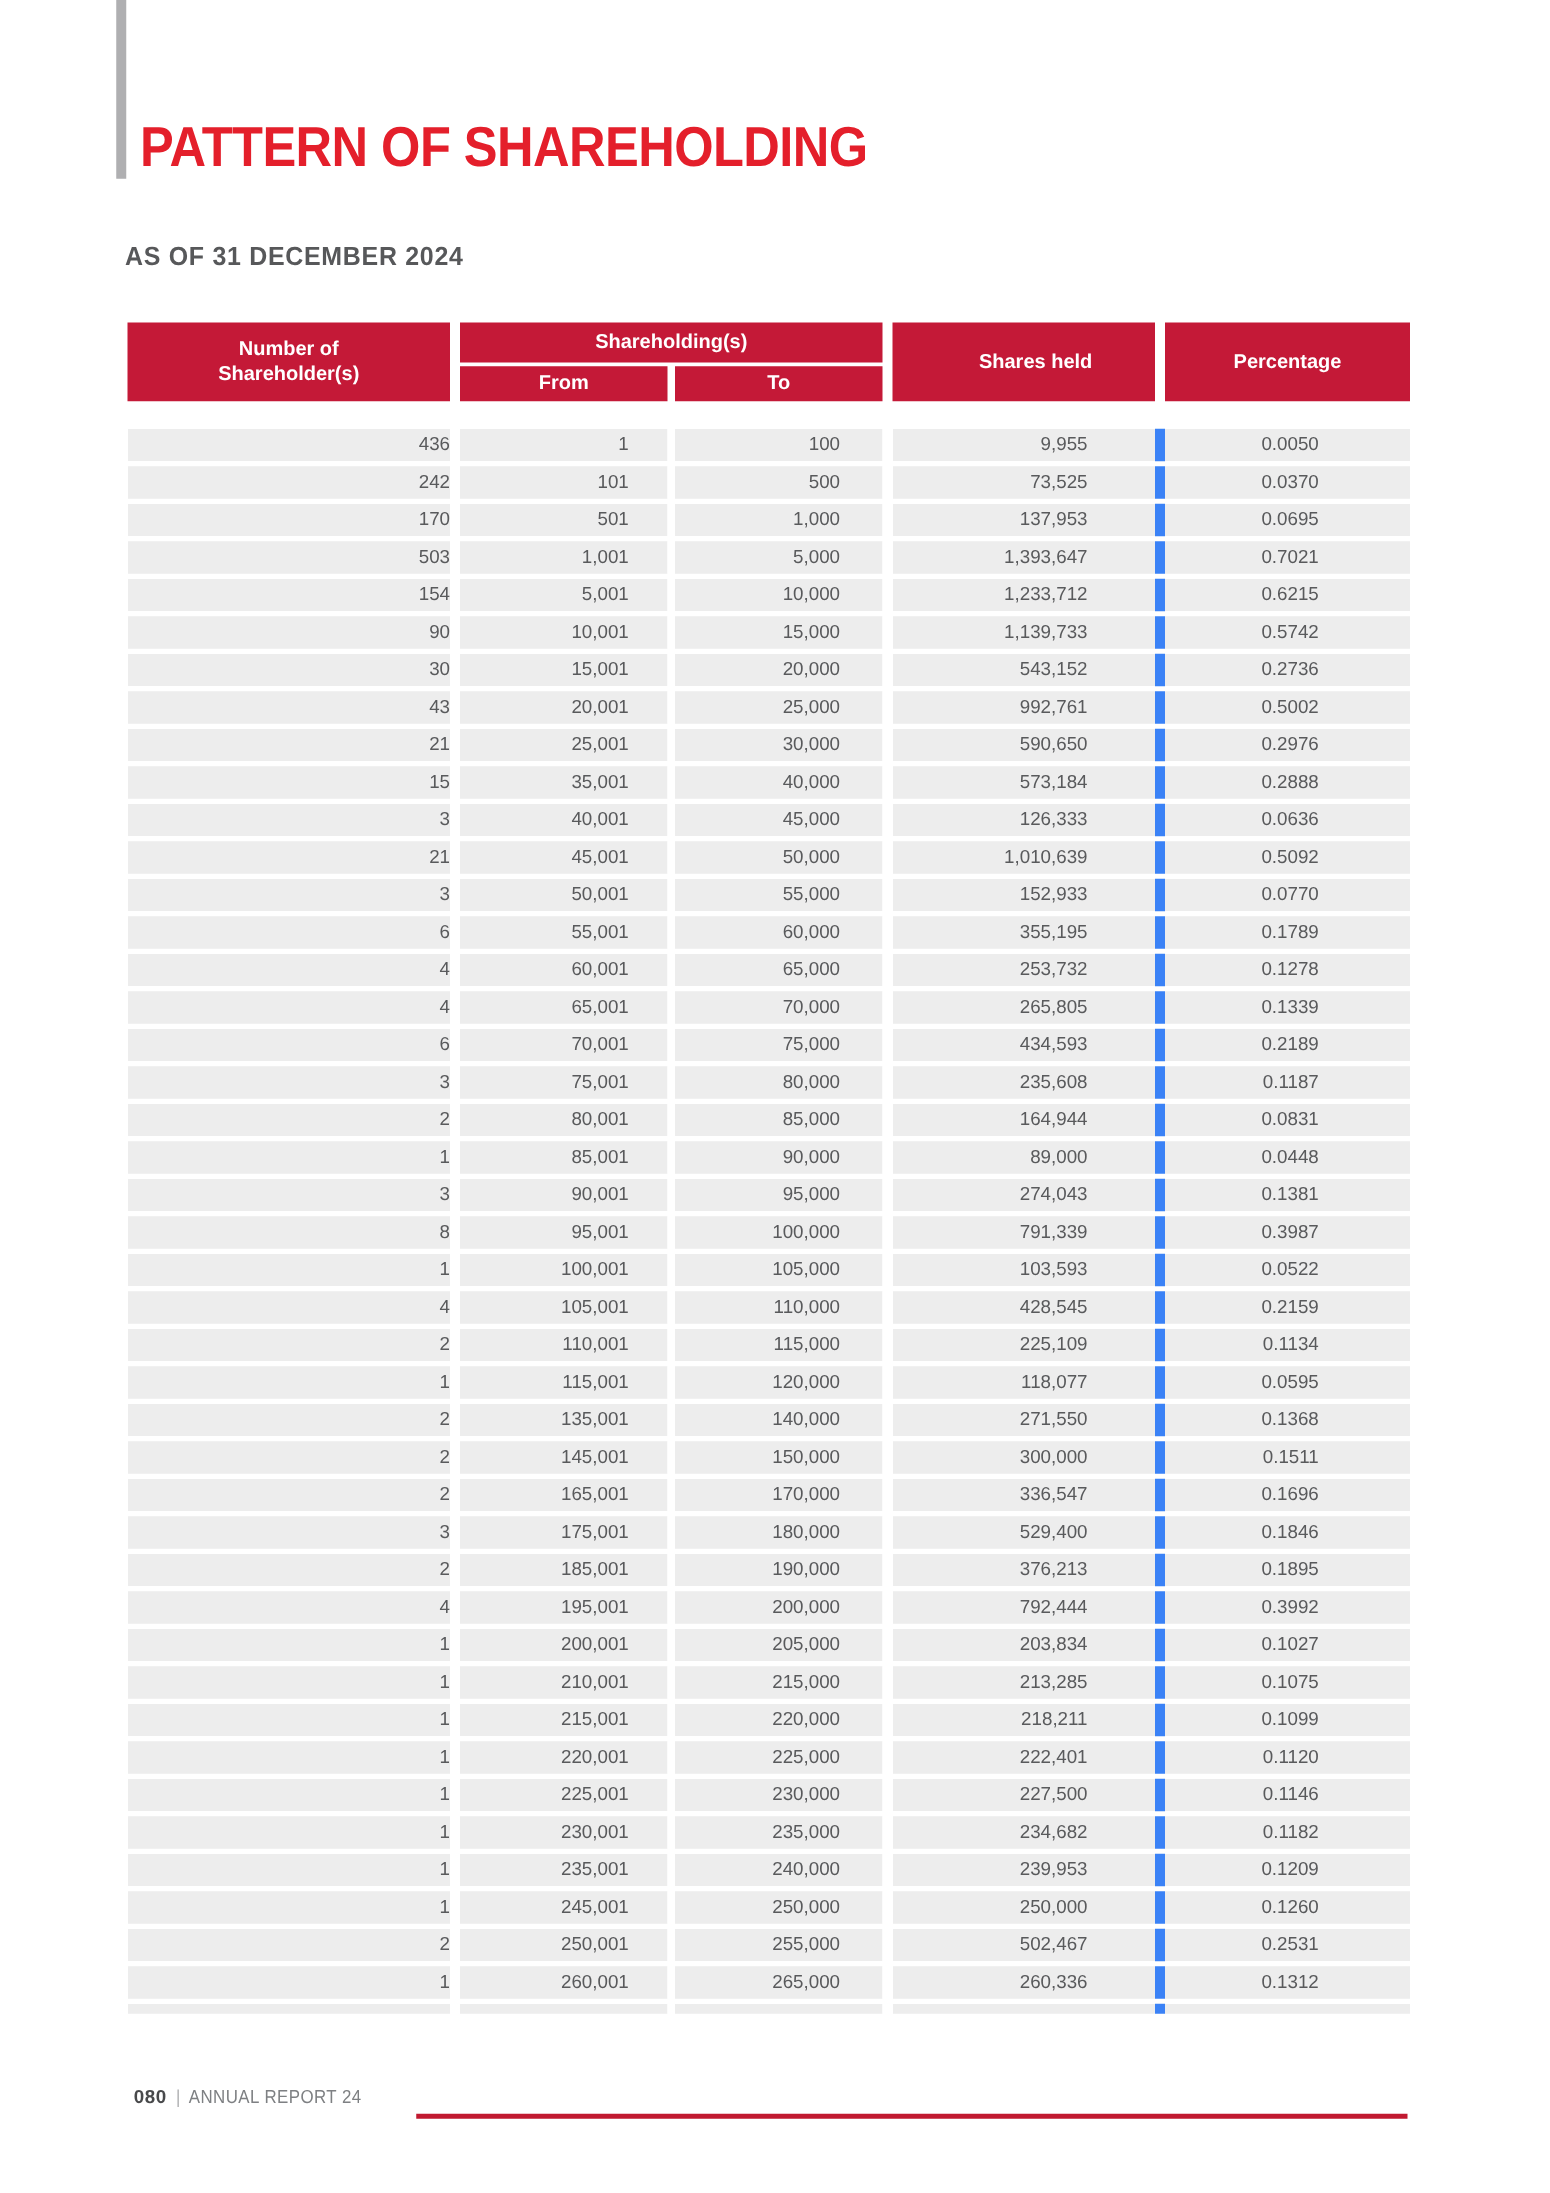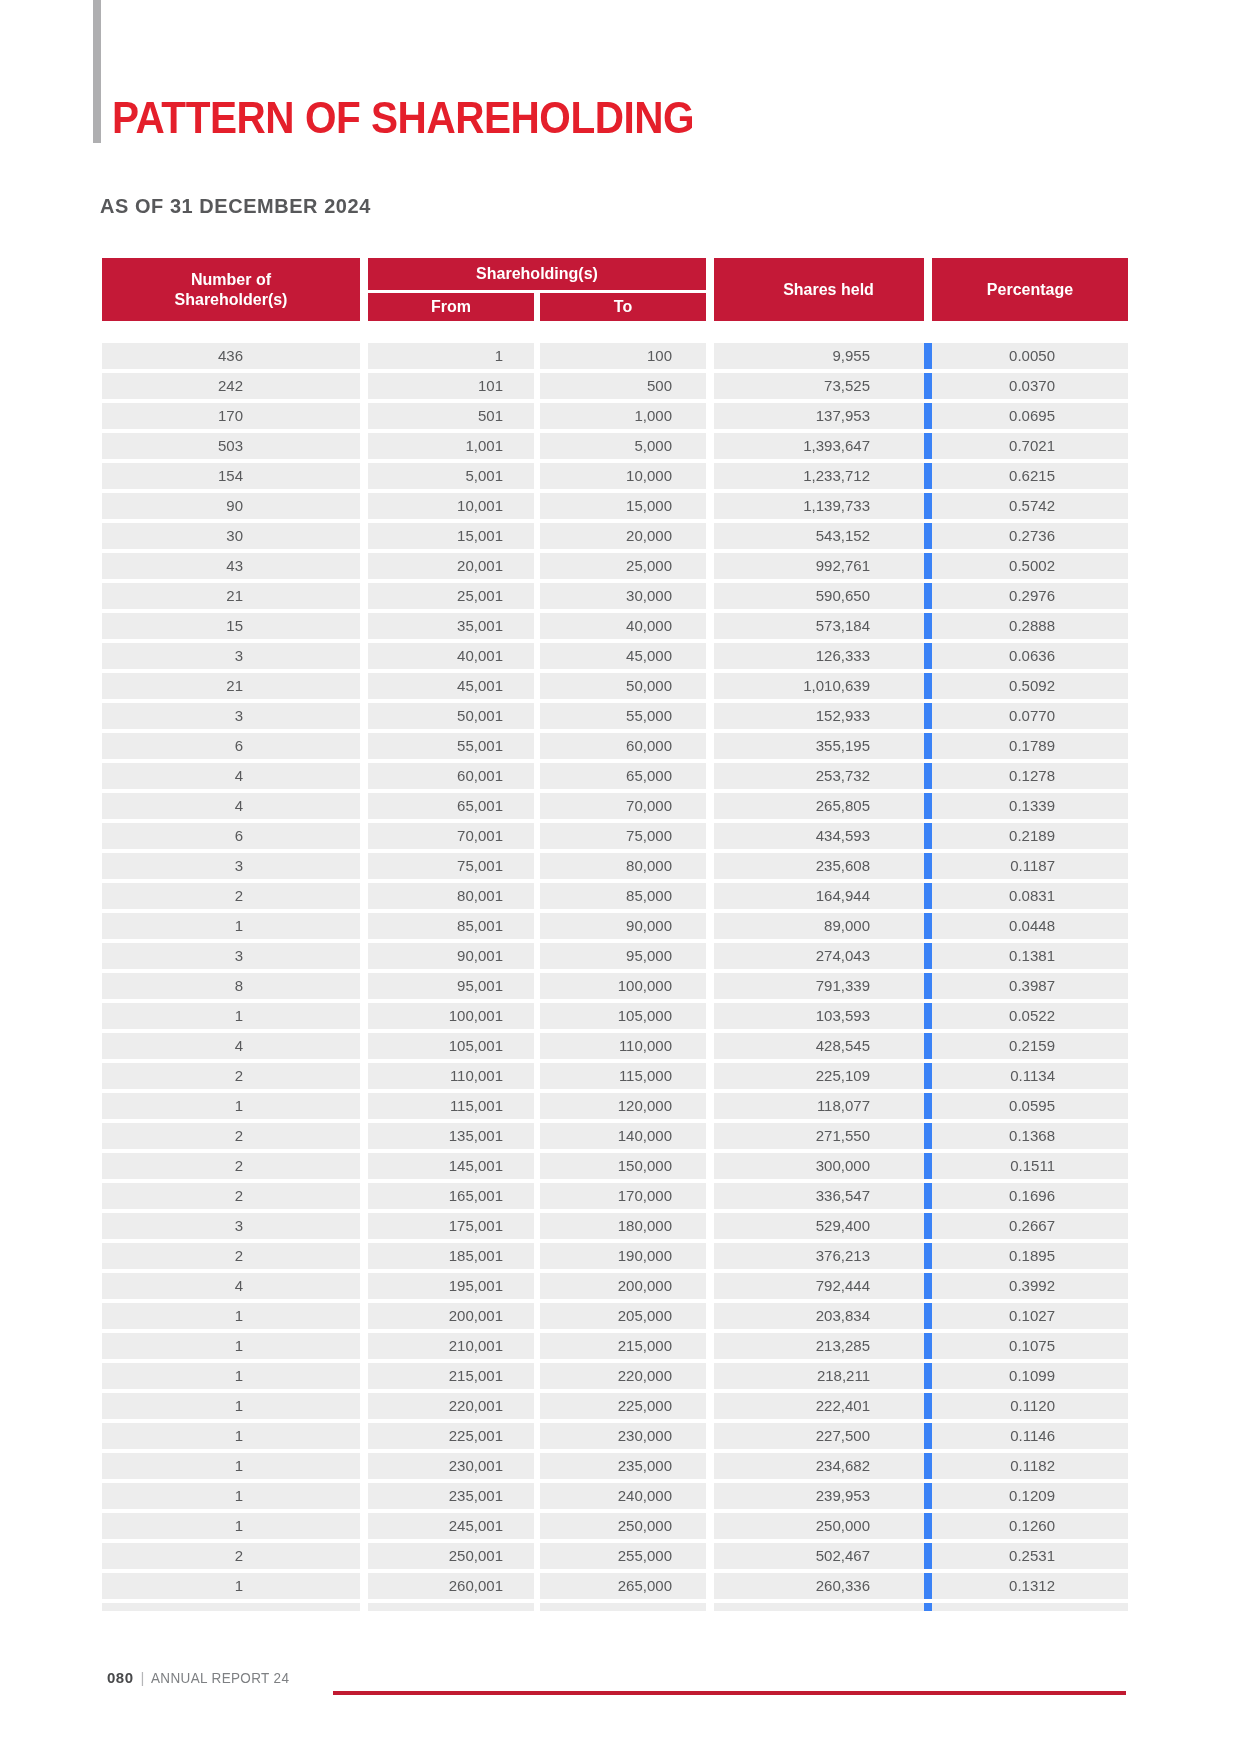--- a/index.html
+++ b/index.html
@@ -36,21 +36,21 @@
   .trow{
     display:grid;
     grid-template-columns:258px 174px 172px 218px 204px;
     height:26px;margin-bottom:4px;
   }
   .cell{
     background:#EDEDED;background-clip:padding-box;
     color:#595A5C;font-size:15px;line-height:26px;text-align:right;
     white-space:nowrap;overflow:hidden;
   }
-  .c1{padding-right:117px;text-align:right;}
+  .c1{text-align:right;}
   .c2{border-left:8px solid #fff;padding-right:31px;}
   .c3{border-left:6px solid #fff;padding-right:34px;}
   .c4{border-left:8px solid #fff;padding-right:54px;}
   .c5{border-left:8px solid #3b82f6;padding-right:73px;}
   .trow.partial{height:8px;margin-bottom:0;}
   .footer-text{
     position:absolute;left:107px;top:1669px;font-size:15px;color:#7E8083;
     display:flex;align-items:flex-end;white-space:nowrap;
   }
   .footer-pagenum{font-weight:700;color:#48494B;letter-spacing:0.5px;}
@@ -284,21 +284,21 @@
           <div class="cell c2">165,001</div>
           <div class="cell c3">170,000</div>
           <div class="cell c4">336,547</div>
           <div class="cell c5">0.1696</div>
         </div>
         <div class="trow">
           <div class="cell c1">3</div>
           <div class="cell c2">175,001</div>
           <div class="cell c3">180,000</div>
           <div class="cell c4">529,400</div>
-          <div class="cell c5">0.2667</div>
+          <div class="cell c5">0.1846</div>
         </div>
         <div class="trow">
           <div class="cell c1">2</div>
           <div class="cell c2">185,001</div>
           <div class="cell c3">190,000</div>
           <div class="cell c4">376,213</div>
           <div class="cell c5">0.1895</div>
         </div>
         <div class="trow">
           <div class="cell c1">4</div>

